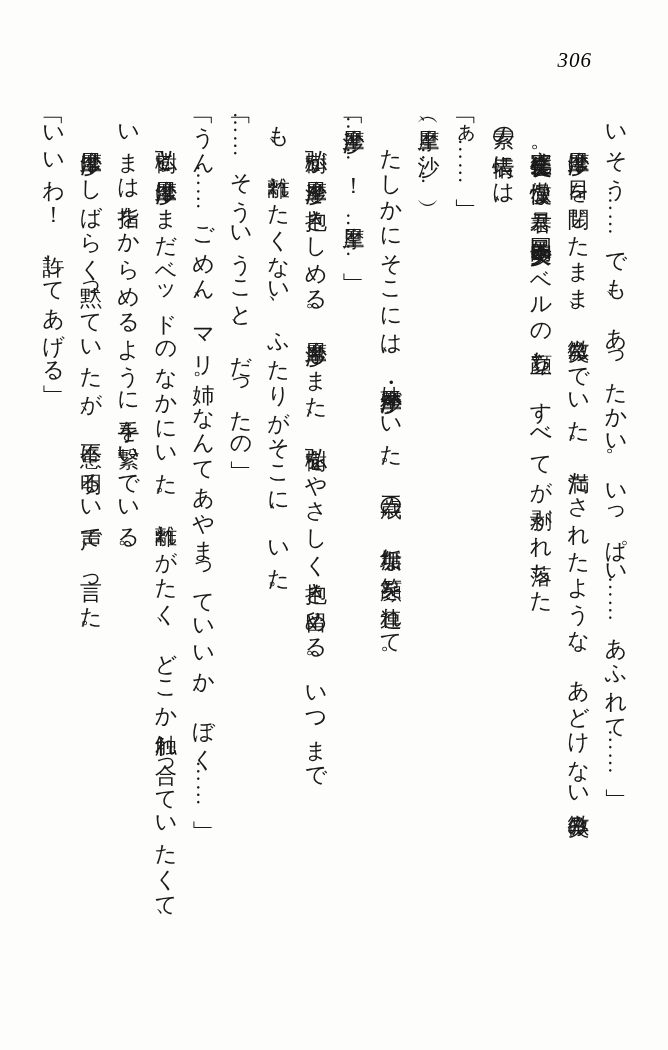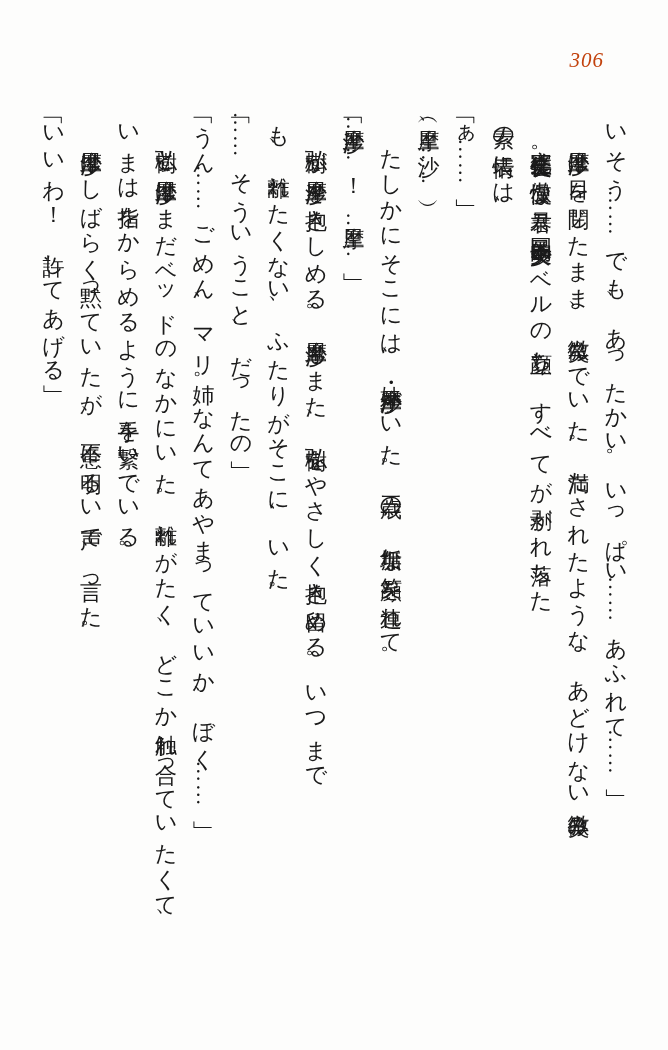--- a/index.html
+++ b/index.html
@@ -11,25 +11,25 @@
     width: 668px;
     height: 1050px;
     background: #fdfdfc;
     overflow: hidden;
     font-family: "Liberation Serif", "DejaVu Serif", serif;
     color: #1a1a1a;
   }
   .page-number {
     position: absolute;
     top: 48px;
-    right: 64px;
+    right: 76px;
     font-size: 21px;
     font-style: italic;
     letter-spacing: 1px;
-    color: #c2410c;
+    color: #000000;
   }
   .text-area {
     position: absolute;
     top: 110px;
     right: 33px;
     width: 601px;
     height: 912px;
     writing-mode: vertical-rl;
     text-orientation: mixed;
     font-size: 22px;

